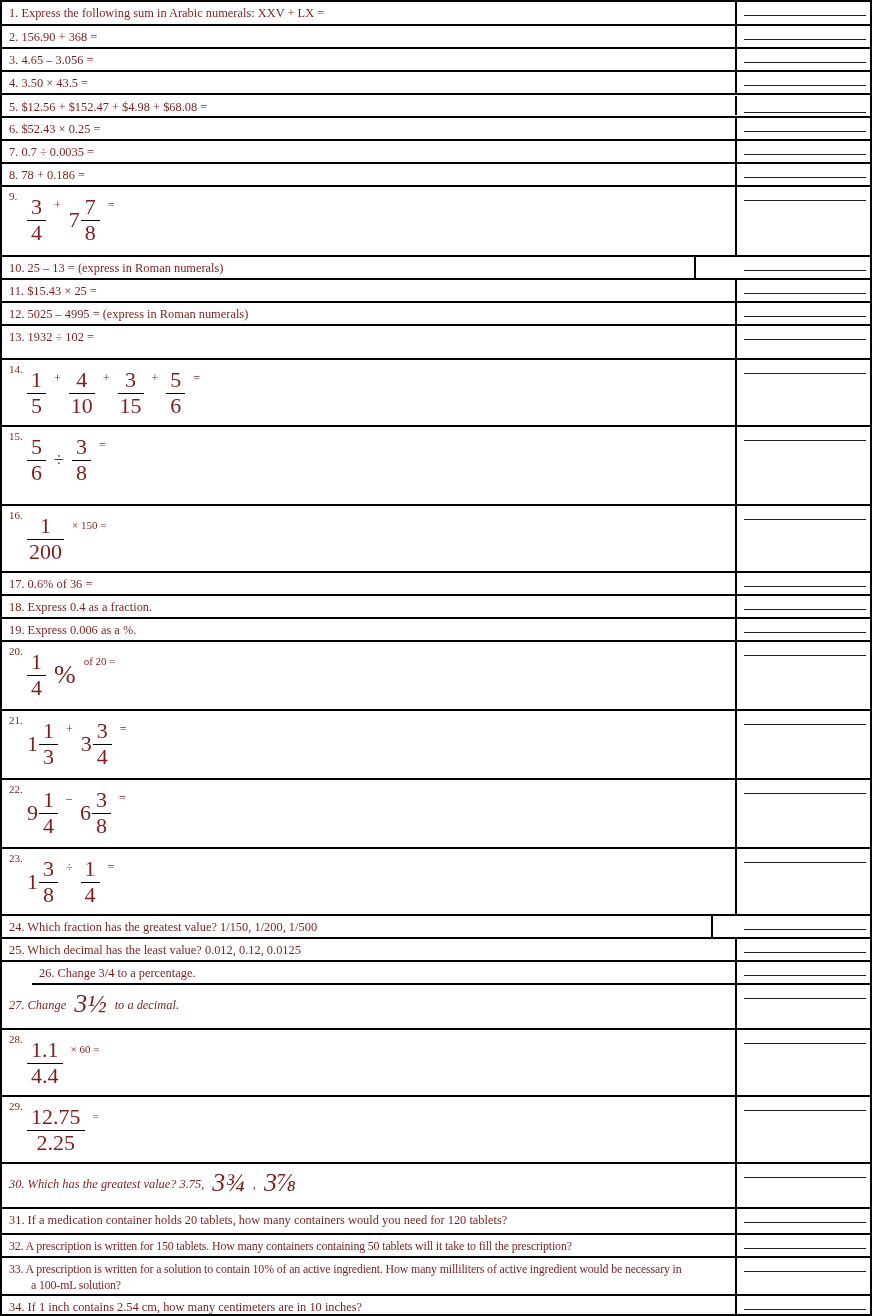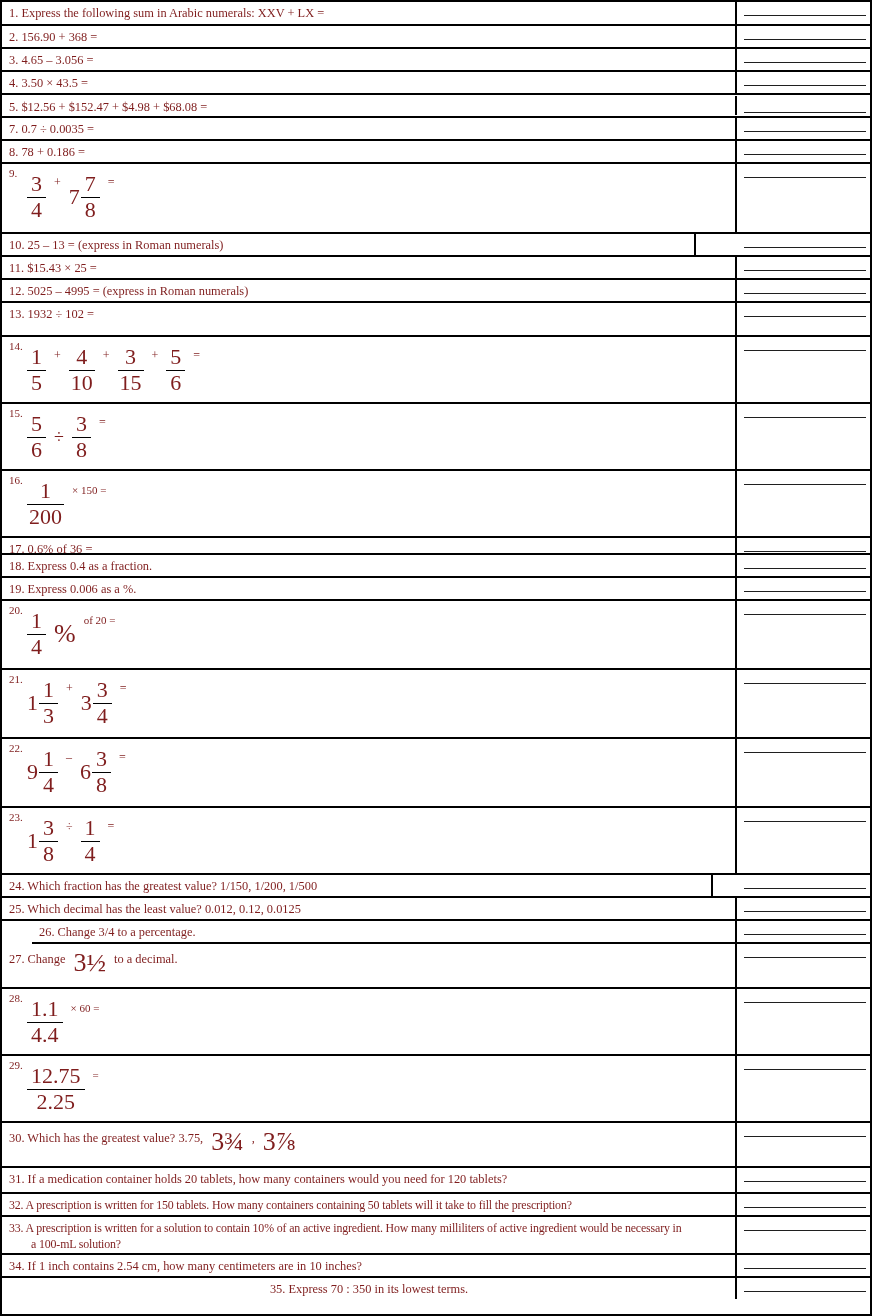--- a/index.html
+++ b/index.html
@@ -14,21 +14,21 @@
     flex:1; border-right:2px solid #000; box-sizing:border-box;
     padding:3px 6px 0 7px; overflow:hidden; position:relative;
   }
   .acell { width:133px; box-sizing:border-box; }
   .aline { margin:13px 4px 0 7px; border-bottom:1.5px solid #1f1f1f; height:0; }
   .qtext { display:block; white-space:nowrap; font-size:12.4px; line-height:1.35; }
   .qtext.tight { font-size:11.9px; letter-spacing:-0.15px; }
   .qtext.indent { padding-left:22px; }
   .qnum { position:absolute; top:3px; left:7px; font-size:11px; }
   .mline { display:inline-flex; align-items:center; gap:8px; margin:5px 0 0 18px; }
-  .mline.nonum { margin:2px 0 0 0; align-items:flex-start; }
+  .mline.nonum { margin:2px 0 0 0; align-items:center;font-style:italic; }
   .frac { display:inline-flex; flex-direction:column; align-items:stretch; text-align:center;
           font-size:22px; line-height:1.12; }
   .fn { border-bottom:1.6px solid #000; padding:0 4px; }
   .fd { padding:0 2px; }
   .mixed { display:inline-flex; align-items:center; }
   .mw { font-size:22px; margin-right:1px; }
   .op { font-size:12px; align-self:flex-start; margin-top:3px; }
   .opmid { font-size:18px; align-self:center; }
   .sup { font-size:11px; align-self:flex-start; margin-top:5px; white-space:nowrap; }
   .big { font-size:26px; line-height:1; }
@@ -75,20 +75,28 @@
       <div class="row" style="height: 23px; align-items: center;">
         <div class="qcell">
           <span class="qtext">5. $12.56 + $152.47 + $4.98 + $68.08 =</span>
         </div>
         <div class="acell">
           <div class="aline"></div>
         </div>
       </div>
       <div class="row" style="height: 23px;">
         <div class="qcell">
+          <span class="qtext">6. $52.43 × 0.25 =</span>
+        </div>
+        <div class="acell">
+          <div class="aline"></div>
+        </div>
+      </div>
+      <div class="row" style="height: 23px;">
+        <div class="qcell">
           <span class="qtext">7. 0.7 ÷ 0.0035 =</span>
         </div>
         <div class="acell">
           <div class="aline"></div>
         </div>
       </div>
       <div class="row" style="height: 23px;">
         <div class="qcell">
           <span class="qtext">8. 78 + 0.186 =</span>
         </div>
@@ -168,21 +176,21 @@
             <span class="frac">
               <span class="fn">5</span>
               <span class="fd">6</span>
             </span>
             <span class="op">=</span>
           </span></div>
         <div class="acell">
           <div class="aline"></div>
         </div>
       </div>
-      <div class="row mrow" style="height: 67px;">
+      <div class="row mrow" style="height: 79px;">
         <div class="qcell"><span class="qnum">15.</span><span class="mline">
             <span class="frac">
               <span class="fn">5</span>
               <span class="fd">6</span>
             </span>
             <span class="opmid">÷</span>
             <span class="frac">
               <span class="fn">3</span>
               <span class="fd">8</span>
             </span>
@@ -197,21 +205,21 @@
             <span class="frac">
               <span class="fn">1</span>
               <span class="fd">200</span>
             </span>
             <span class="sup">× 150 =</span>
           </span></div>
         <div class="acell">
           <div class="aline"></div>
         </div>
       </div>
-      <div class="row" style="height: 17px;">
+      <div class="row" style="height: 23px;">
         <div class="qcell">
           <span class="qtext">17. 0.6% of 36 =</span>
         </div>
         <div class="acell">
           <div class="aline"></div>
         </div>
       </div>
       <div class="row" style="height: 23px;">
         <div class="qcell">
           <span class="qtext">18. Express 0.4 as a fraction.</span>

